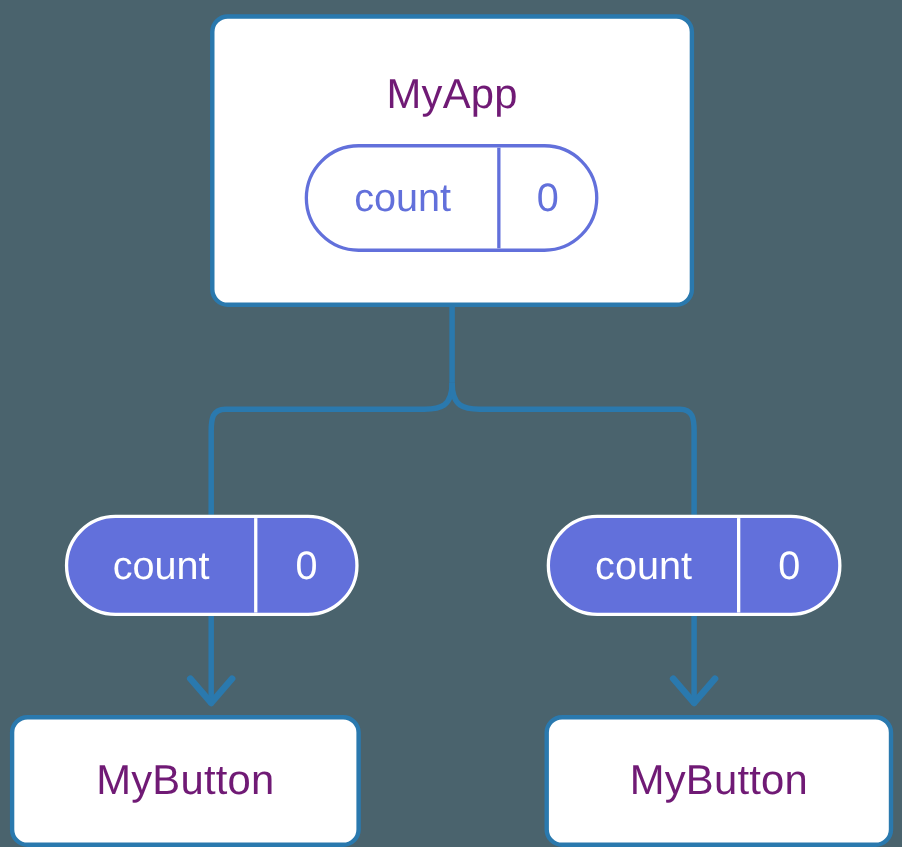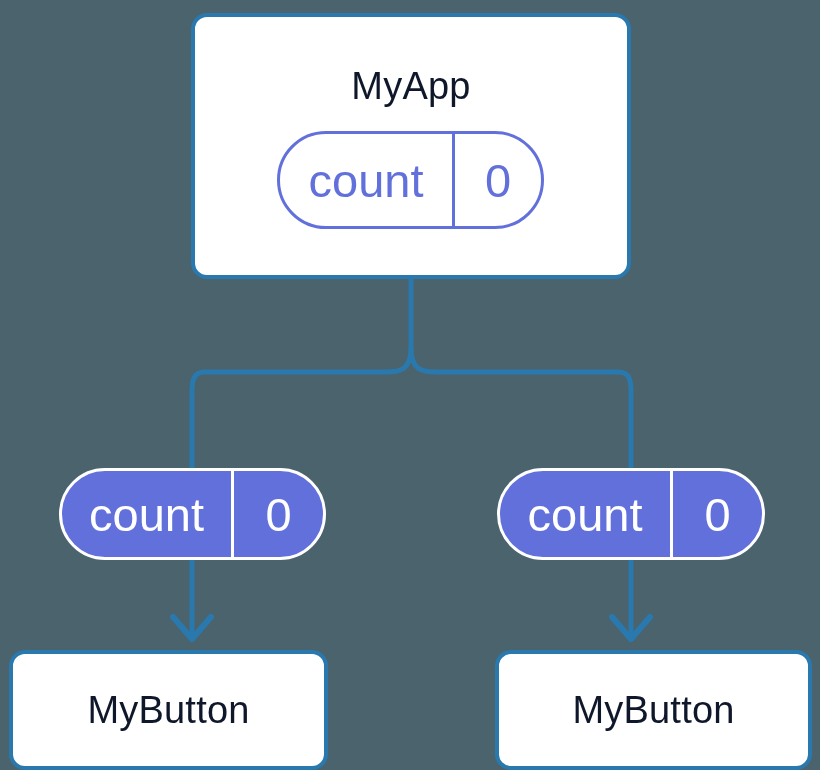--- a/index.html
+++ b/index.html
@@ -35,21 +35,21 @@
     position: absolute;
     box-sizing: border-box;
     background: #ffffff;
     border: 4px solid #2a79ae;
     border-radius: 16px;
     display: flex;
     flex-direction: column;
     align-items: center;
   }
   .component-title {
-    color: #0f172a;
+    color: #701a75;
     font-size: 38px;
     font-weight: 400;
     letter-spacing: 0.2px;
     line-height: 1;
     white-space: nowrap;
   }
 
   
   #box-myapp {
     left: 191px;
@@ -85,21 +85,21 @@
     display: flex;
     align-items: stretch;
     border-radius: 999px;
     overflow: hidden;
   }
   .state-pill .pill-key,
   .state-pill .pill-value {
     display: flex;
     align-items: center;
     justify-content: center;
-    font-size: 47px;
+    font-size: 36px;
     line-height: 1;
     white-space: nowrap;
   }
 
   
   .state-pill.outline {
     background: #ffffff;
     border: 3px solid #6270db;
   }
   .state-pill.outline .pill-key,

